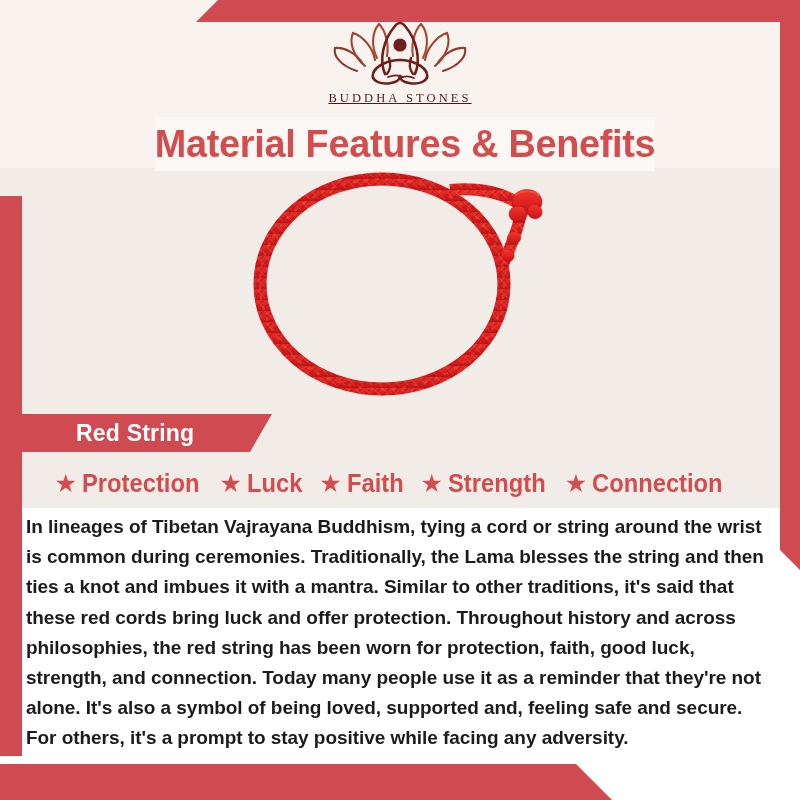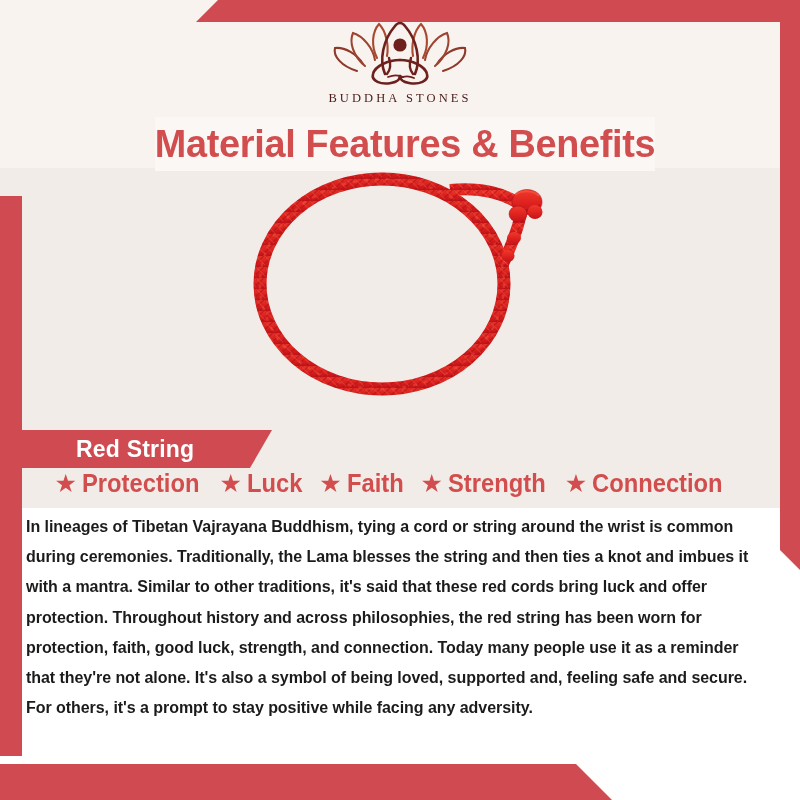--- a/index.html
+++ b/index.html
@@ -86,20 +86,21 @@
     align-items: center;
   }
   .logo-mark { display: block; }
   .logo-word {
     margin-top: 3px;
     font-family: "Liberation Serif", serif;
     font-size: 12.5px;
     letter-spacing: 3.1px;
     color: #4a1a17;
     font-weight: 400;
+    text-decoration: underline;
   }
 
   
   .title-plate {
     position: absolute;
     left: 155px; top: 104px;
     width: 500px; height: 54px;
     background: #fbf7f4;
     display: flex;
     align-items: center;
@@ -119,21 +120,21 @@
   
   .hero {
     position: absolute;
     left: 22px; top: 168px;
     width: 758px; height: 240px;
   }
 
   
   .ribbon {
     position: absolute;
-    left: 22px; top: 430px;
+    left: 22px; top: 414px;
     width: 250px; height: 38px;
     background: #cf4a51;
     -webkit-clip-path: polygon(0 0, 250px 0, 228px 38px, 0 38px);
     clip-path: polygon(0 0, 250px 0, 228px 38px, 0 38px);
     display: flex;
     align-items: center;
   }
   .ribbon-text {
     margin-left: 54px;
     color: #ffffff;
@@ -171,21 +172,21 @@
     color: #d24d4d;
     transform: scaleX(0.95);
     transform-origin: left center;
   }
 
   
   .body-copy {
     position: absolute;
     left: 26px; top: 512px;
     width: 742px;
-    font-size: 16px;
+    font-size: 19px;
     font-weight: 700;
     line-height: 30.2px;
     color: #1b1b1b;
     letter-spacing: -0.05px;
   }
 </style>
 </head>
 <body>
 
 <div class="poster">

